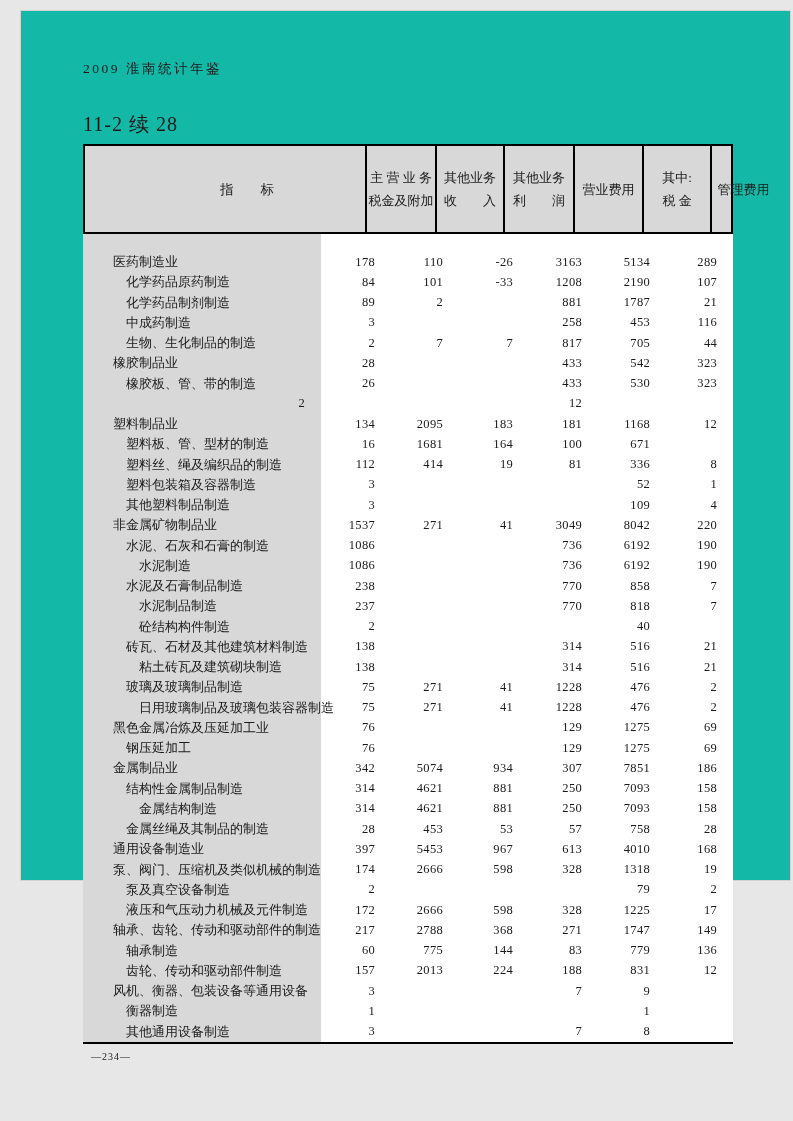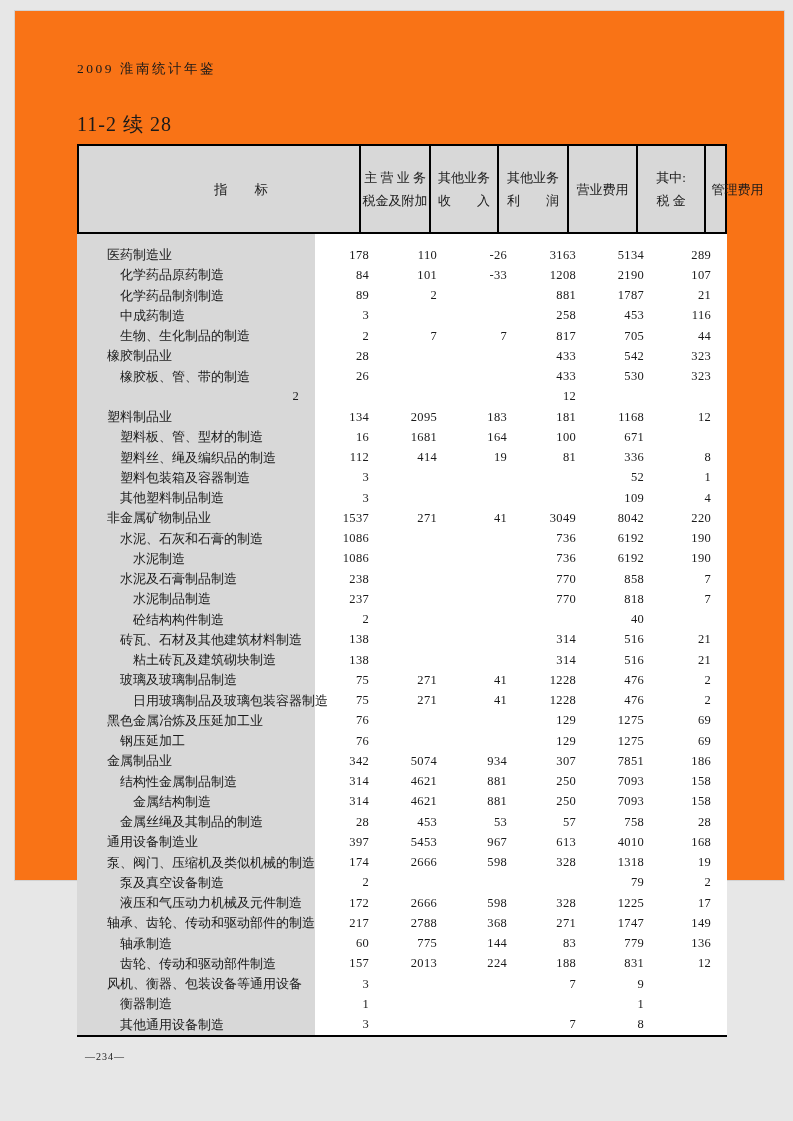--- a/index.html
+++ b/index.html
@@ -3,22 +3,22 @@
 <meta charset="utf-8">
 <style>
   html,body{margin:0;padding:0;}
   body{
     width:793px;height:1121px;position:relative;
     background:#e7e7e7;
     font-family:"Liberation Serif","DejaVu Serif",serif;
     color:#1a1a1a;
   }
   .page{
-    position:absolute;left:14px;top:10px;width:771px;height:871px;
-    background:#f97316;border:1px solid #d2d2d2;box-sizing:border-box;
+    position:absolute;left:20px;top:10px;width:771px;height:871px;
+    background:#14b8a6;border:1px solid #d2d2d2;box-sizing:border-box;
   }
   .yb-header{
     position:absolute;left:62px;top:49px;
     font-size:13.5px;letter-spacing:2.5px;white-space:pre;
   }
   .tbl-title{
     position:absolute;left:62px;top:100px;
     font-size:20px;letter-spacing:1px;white-space:pre;
   }
   .stat-table{
@@ -41,21 +41,21 @@
     display:flex;flex-direction:column;justify-content:center;align-items:center;
     border-left:2px solid #000;
     font-size:13px;line-height:23px;white-space:pre;
     overflow:hidden;
   }
   .th:first-child{border-left:none;}
   .th .h1,.th .h2{text-align:center;}
   .th-ind{font-size:13.5px;}
   .tbody{
     width:650px;border-bottom:2.5px solid #000;box-sizing:content-box;
-    padding-top:11px;background:#fff;
+    padding-top:18px;background:#fff;
   }
   
   .tbody{position:relative;}
   .tbody::before{
     content:"";position:absolute;left:0;top:0;bottom:0;width:238px;background:#d8d8d8;
   }
   .trow{
     display:grid;
     grid-template-columns:238px 70px 68px 70px 69px 68px 67px;
     height:20.26px;

